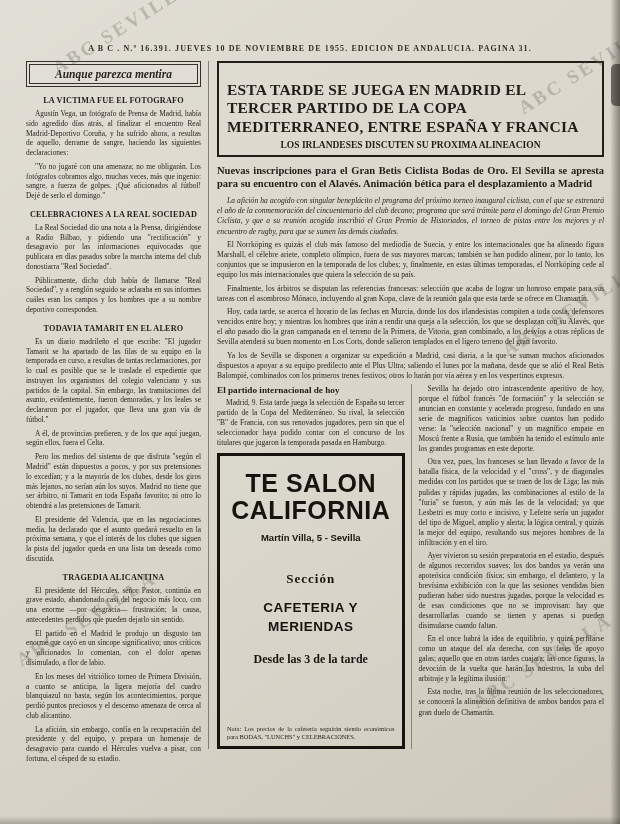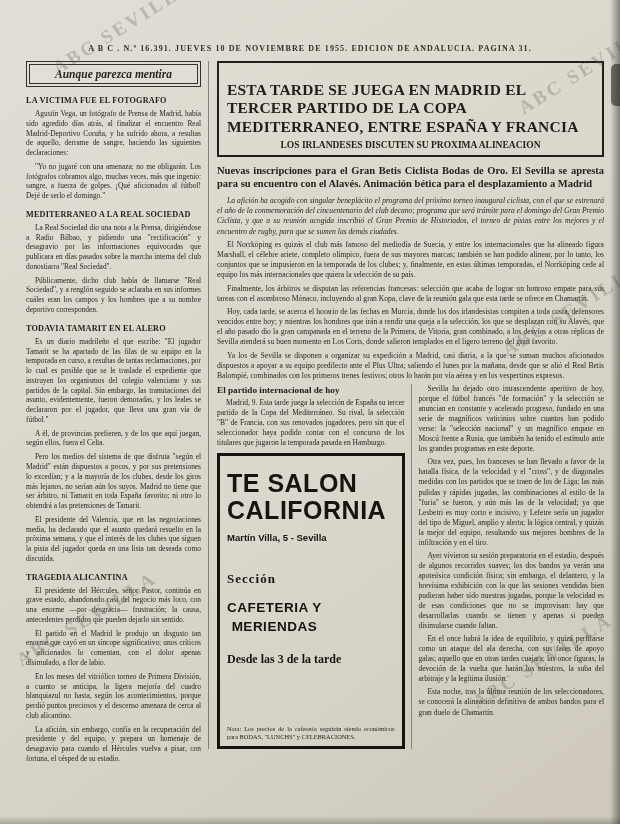--- a/index.html
+++ b/index.html
@@ -18,36 +18,36 @@
   .masthead{
     margin:44px 28px 0;text-align:center;font-size:8px;font-weight:bold;
     letter-spacing:1.1px;color:#332f28;white-space:nowrap;overflow:hidden;
   }
   .content{display:flex;margin:8px 16px 0 26px;align-items:flex-start;}
   .col-left{width:182px;flex:none;padding-right:7px;box-sizing:border-box;}
   .col-main{flex:1;min-width:0;border-left:1px solid rgba(60,55,45,0.55);padding-left:8px;}
   .mentira-box{border:1px solid #36322a;padding:2px;margin-bottom:6px;background:rgba(255,255,255,0.08);}
   .mentira-inner{border:1px solid #36322a;text-align:center;font-weight:bold;font-style:italic;
     font-size:11.5px;padding:3px 2px;}
-  .sec-h{font-size:8.2px;font-weight:bold;margin:9px 0 4px;letter-spacing:0.2px;color:#211e19;}
+  .sec-h{text-align:center;font-size:8.2px;font-weight:bold;margin:9px 0 4px;letter-spacing:0.2px;color:#211e19;}
   p.bodytext{font-size:7.4px;line-height:1.32;text-align:justify;text-indent:9px;margin:4px 0 3px;}
   .headline-box{border:2.5px solid #211e19;padding:18px 8px 5px;}
   .headline{font-size:15.5px;font-weight:bold;line-height:1.18;letter-spacing:0.2px;color:#211e19;}
   .subheadline{text-align:center;font-size:9.5px;font-weight:bold;margin-top:4px;color:#211e19;}
   .standfirst{font-size:10.5px;font-weight:bold;line-height:1.3;text-align:justify;margin:7px 0 5px;color:#25221c;}
   .intro p{font-size:7.6px;line-height:1.34;text-align:justify;text-indent:10px;margin:0 0 3px;}
   .intro p.first{font-style:italic;}
   .two-col{display:flex;margin-top:3px;}
   .subcol-left{width:50%;box-sizing:border-box;padding-right:6px;}
   .subcol-right{width:50%;box-sizing:border-box;border-left:1px solid rgba(60,55,45,0.5);padding-left:7px;}
   .subcol p{font-size:7.5px;line-height:1.34;text-align:justify;text-indent:9px;margin:0 0 3px;}
   .match-heading{font-size:9.2px;font-weight:bold;margin:1px 0 3px;color:#211e19;}
   .ad{
     border:3px solid #17140f;margin-top:5px;height:296px;box-sizing:border-box;
-    display:flex;flex-direction:column;align-items:flex-start;text-align:center;padding:14px 7px 5px;
+    display:flex;flex-direction:column;align-items:center;text-align:center;padding:14px 7px 5px;
     background:rgba(255,255,255,0.05);
   }
   .ad-title{font-family:"Liberation Sans",sans-serif;font-weight:bold;font-size:25px;line-height:1.06;
     letter-spacing:0.5px;color:#17140f;}
   .ad-address{font-family:"Liberation Sans",sans-serif;font-weight:bold;font-size:9.5px;margin-top:9px;color:#17140f;}
   .ad-section{font-size:13px;font-weight:bold;margin-top:28px;letter-spacing:1px;color:#17140f;}
   .ad-services{font-family:"Liberation Sans",sans-serif;font-weight:bold;font-size:13.5px;line-height:1.35;
     margin-top:12px;letter-spacing:0.5px;color:#17140f;}
   .ad-hours{font-size:12px;font-weight:bold;margin-top:16px;color:#17140f;}
   .ad-note{font-size:6.4px;line-height:1.25;text-align:justify;margin-top:auto;width:100%;}
@@ -75,21 +75,21 @@
 
     <div class="col-left">
       <div class="mentira-box">
         <div class="mentira-inner">Aunque parezca mentira</div>
       </div>
 
       <h3 class="sec-h">LA VICTIMA FUE EL FOTOGRAFO</h3>
       <p class="bodytext">Agustín Vega, un fotógrafo de Prensa de Madrid, había sido agredido días atrás, al finalizar el encuentro Real Madrid-Deportivo Coruña, y ha sufrido ahora, a resultas de aquello, derrame de sangre, haciendo las siguientes declaraciones:</p>
       <p class="bodytext">"Yo no jugaré con una amenaza; no me obligarán. Los fotógrafos cobramos algo, muchas veces, más que ingenio: sangre, a fuerza de golpes. ¡Qué aficionados al fútbol! Dejé de serlo el domingo."</p>
 
-      <h3 class="sec-h">MEDITERRANEO A LA REAL SOCIEDAD</h3>
+      <h3 class="sec-h">CELEBRACIONES A LA REAL SOCIEDAD</h3>
       <p class="bodytext">La Real Sociedad dio una nota a la Prensa, dirigiéndose a Radio Bilbao, y pidiendo una "rectificación" y desagravio por las informaciones equivocadas que publicara en días pasados sobre la marcha interna del club donostiarra "Real Sociedad".</p>
       <p class="bodytext">Públicamente, dicho club había de llamarse "Real Sociedad", y a renglón seguido se aclaraba en sus informes cuáles eran los campos y los hombres que a su nombre deportivo corresponden.</p>
 
       <h3 class="sec-h">TODAVIA TAMARIT EN EL ALERO</h3>
       <p class="bodytext">Es un diario madrileño el que escribe: "El jugador Tamarit se ha apartado de las filas de su equipo en la temporada en curso, a resultas de tantas reclamaciones, por lo cual es posible que se le traslade el expediente que instruyen los organismos del colegio valenciano y sus partidos de la capital. Sin embargo, las tramitaciones del asunto, evidentemente, fueron demoradas, y los leales se declararon por el jugador, que lleva una gran vía de fútbol."</p>
       <p class="bodytext">A él, de provincias prefieren, y de los que aquí juegan, según ellos, fuera el Celta.</p>
       <p class="bodytext">Pero los medios del sistema de que disfruta "según el Madrid" están dispuestos a pocos, y por sus pretensiones lo excedían; y a la mayoría de los clubes, desde los giros más lejanos, no serían aún los suyos. Madrid no tiene que ser árbitro, ni Tamarit en toda España favorito; ni otro lo obtendrá a las pretensiones de Tamarit.</p>
       <p class="bodytext">El presidente del Valencia, que en las negociaciones media, ha declarado que el asunto quedará resuelto en la próxima semana, y que el interés de los clubes que siguen la pista del jugador queda en una lista tan deseada como discutida.</p>
 
       <h3 class="sec-h">TRAGEDIA ALICANTINA</h3>

